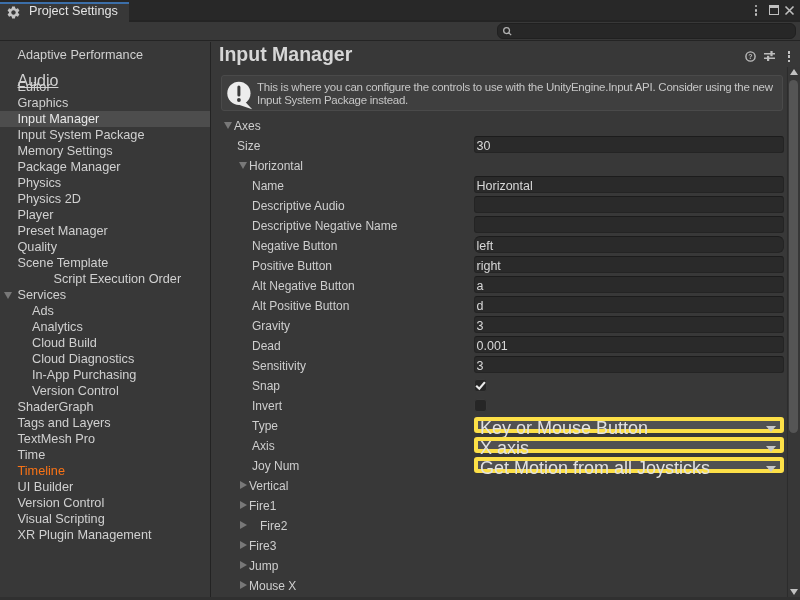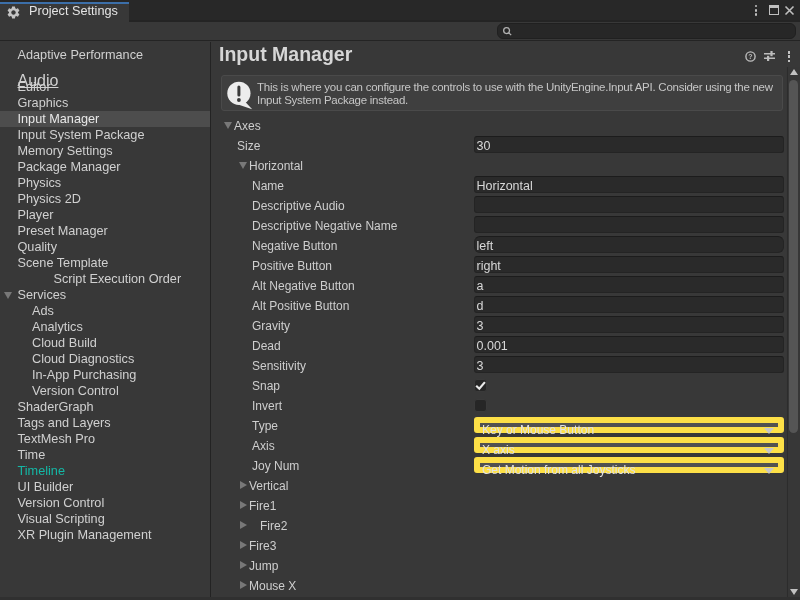--- a/index.html
+++ b/index.html
@@ -7,22 +7,22 @@
   .abs { position:absolute; }
   .lbl { position:absolute; font-size:12px; color:#cecece; height:16px; line-height:16px; white-space:nowrap; }
   .tri-d { position:absolute; width:0; height:0;
     border-left:4.5px solid transparent; border-right:4.5px solid transparent; border-top:7px solid #787878; }
   .tri-r { position:absolute; width:0; height:0;
     border-top:4.5px solid transparent; border-bottom:4.5px solid transparent; border-left:7px solid #787878; }
   .fld { position:absolute; left:474px; width:310px; height:17px; background:#2a2a2a;
     border:1px solid #242424; border-top-color:#1c1c1c; border-radius:3px;
     font-size:12.5px; color:#d8d8d8; line-height:19px; padding-left:1.5px; white-space:nowrap; }
   .drp { position:absolute; left:474px; width:310px; height:16px; background:#515151;
-    border:6px solid #fde047; border-radius:3px;
-    font-size:12px; color:#e2e2e2; line-height:15.5px; padding-left:2px; white-space:nowrap; }
+    border:4px solid #fde047; border-radius:3px;
+    font-size:18px; color:#e2e2e2; line-height:15.5px; padding-left:2px; white-space:nowrap; }
   .drp .arr { position:absolute; right:4px; top:4.5px; width:0; height:0;
     border-left:5px solid transparent; border-right:5px solid transparent; border-top:6px solid #c8c8c8; }
   .cb { position:absolute; left:474px; width:13px; height:13px; background:#262626;
     border:1px solid #3a3a3a; border-radius:3px; }
 </style></head>
 <body>
 <div class="abs" style="left:0;top:0;width:800px;height:600px;background:#383838;">
 
   <div class="abs" style="left:0;top:0;width:800px;height:21px;background:#282828;"></div>
   <div class="abs" style="left:129px;top:20px;width:671px;height:2px;background:#242424;"></div>
@@ -73,21 +73,21 @@
   <div class="lbl" style="left:32px;top:303px;color:#d0d0d0;font-size:12.7px;">Ads</div>
   <div class="lbl" style="left:32px;top:319px;color:#d0d0d0;font-size:12.7px;">Analytics</div>
   <div class="lbl" style="left:32px;top:335px;color:#d0d0d0;font-size:12.7px;">Cloud Build</div>
   <div class="lbl" style="left:32px;top:351px;color:#d0d0d0;font-size:12.7px;">Cloud Diagnostics</div>
   <div class="lbl" style="left:32px;top:367px;color:#d0d0d0;font-size:12.7px;">In-App Purchasing</div>
   <div class="lbl" style="left:32px;top:383px;color:#d0d0d0;font-size:12.7px;">Version Control</div>
   <div class="lbl" style="left:17.5px;top:399px;color:#d0d0d0;font-size:12.7px;">ShaderGraph</div>
   <div class="lbl" style="left:17.5px;top:415px;color:#d0d0d0;font-size:12.7px;">Tags and Layers</div>
   <div class="lbl" style="left:17.5px;top:431px;color:#d0d0d0;font-size:12.7px;">TextMesh Pro</div>
   <div class="lbl" style="left:17.5px;top:447px;color:#d0d0d0;font-size:12.7px;">Time</div>
-  <div class="lbl" style="left:17.5px;top:463px;color:#14b8a6;font-size:12.7px;">Timeline</div>
+  <div class="lbl" style="left:17.5px;top:463px;color:#f97316;font-size:12.7px;">Timeline</div>
   <div class="lbl" style="left:17.5px;top:479px;color:#d0d0d0;font-size:12.7px;">UI Builder</div>
   <div class="lbl" style="left:17.5px;top:495px;color:#d0d0d0;font-size:12.7px;">Version Control</div>
   <div class="lbl" style="left:17.5px;top:511px;color:#d0d0d0;font-size:12.7px;">Visual Scripting</div>
   <div class="lbl" style="left:17.5px;top:527px;color:#d0d0d0;font-size:12.7px;">XR Plugin Management</div>
 
   <div class="abs" style="left:210px;top:42px;width:1px;height:558px;background:#232323;"></div>
 
   <div class="abs" style="left:219px;top:43px;font-size:19.5px;font-weight:bold;color:#d6d6d6;">Input Manager</div>
 
   <svg class="abs" style="left:744.5px;top:51px;" width="11" height="11" viewBox="0 0 11 11">

